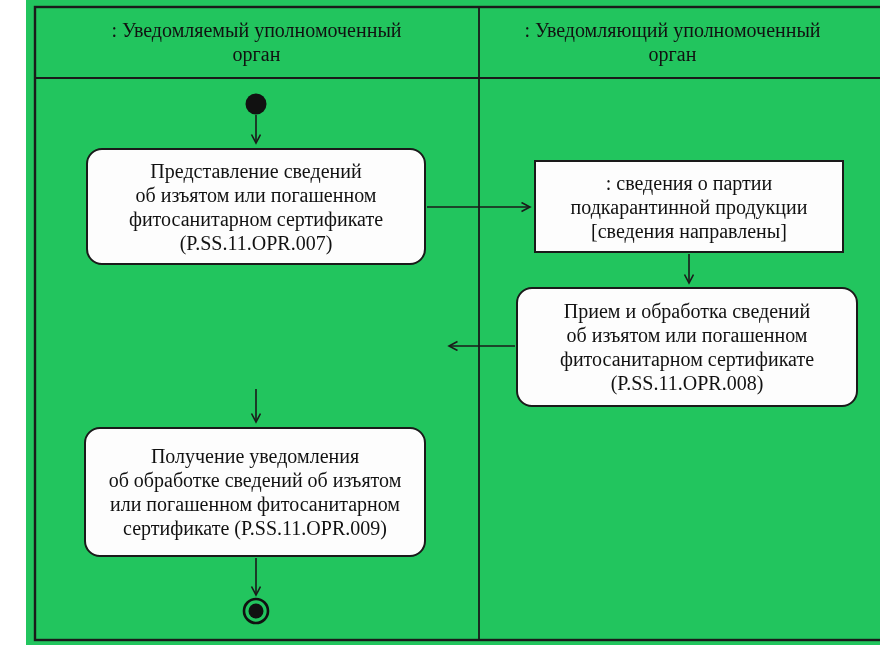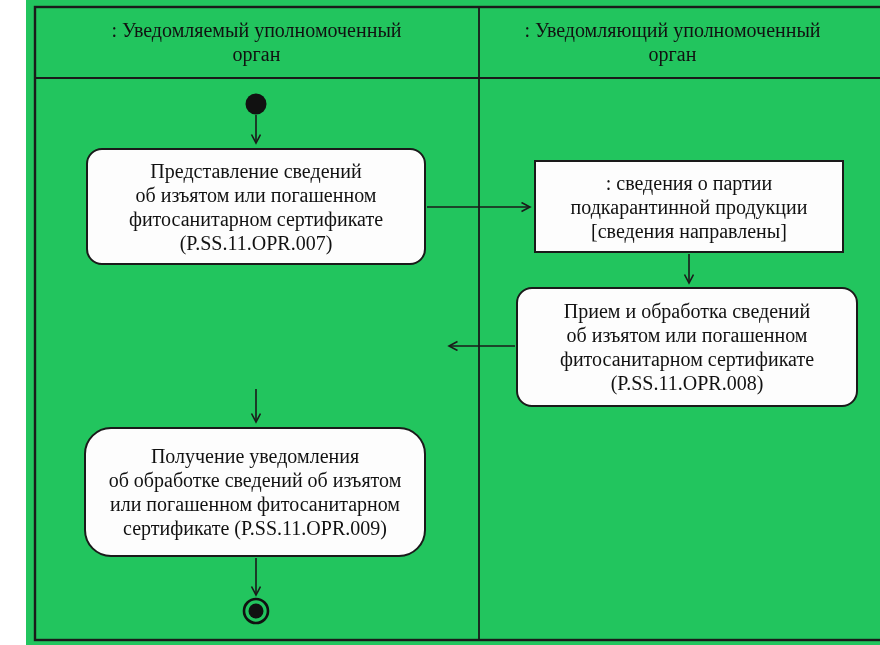--- a/index.html
+++ b/index.html
@@ -49,21 +49,21 @@
     color: #111111;
     background: #fdfdfd;
     border: 2px solid #1a1a1a;
   }
   .node.action { border-radius: 16px; }
   .node.object { border-radius: 0; }
   #action-007        { left: 60px;  top: 148px; width: 340px; height: 117px; }
   #object-sent       { left: 508px; top: 160px; width: 310px; height: 93px;  }
   #action-008        { left: 490px; top: 287px; width: 342px; height: 120px; text-align: center; }
   #object-processed  { left: 42px;  top: 303px; width: 376px; height: 85px;  }
-  #action-009        { left: 58px;  top: 427px; width: 342px; height: 130px; border-radius: 27px; }
+  #action-009        { left: 58px;  top: 427px; width: 342px; height: 130px; }
 </style>
 </head>
 <body>
 
 <div class="stage">
 
   <svg class="connectors" viewBox="0 0 880 645" xmlns="http://www.w3.org/2000/svg">
     <defs>
       <marker id="arrowOpen" markerWidth="11" markerHeight="11" refX="9" refY="5" orient="auto" markerUnits="userSpaceOnUse">
         <path d="M0.5,0.5 L9,5 L0.5,9.5" fill="none" stroke="#1a1a1a" stroke-width="1.6"></path>

